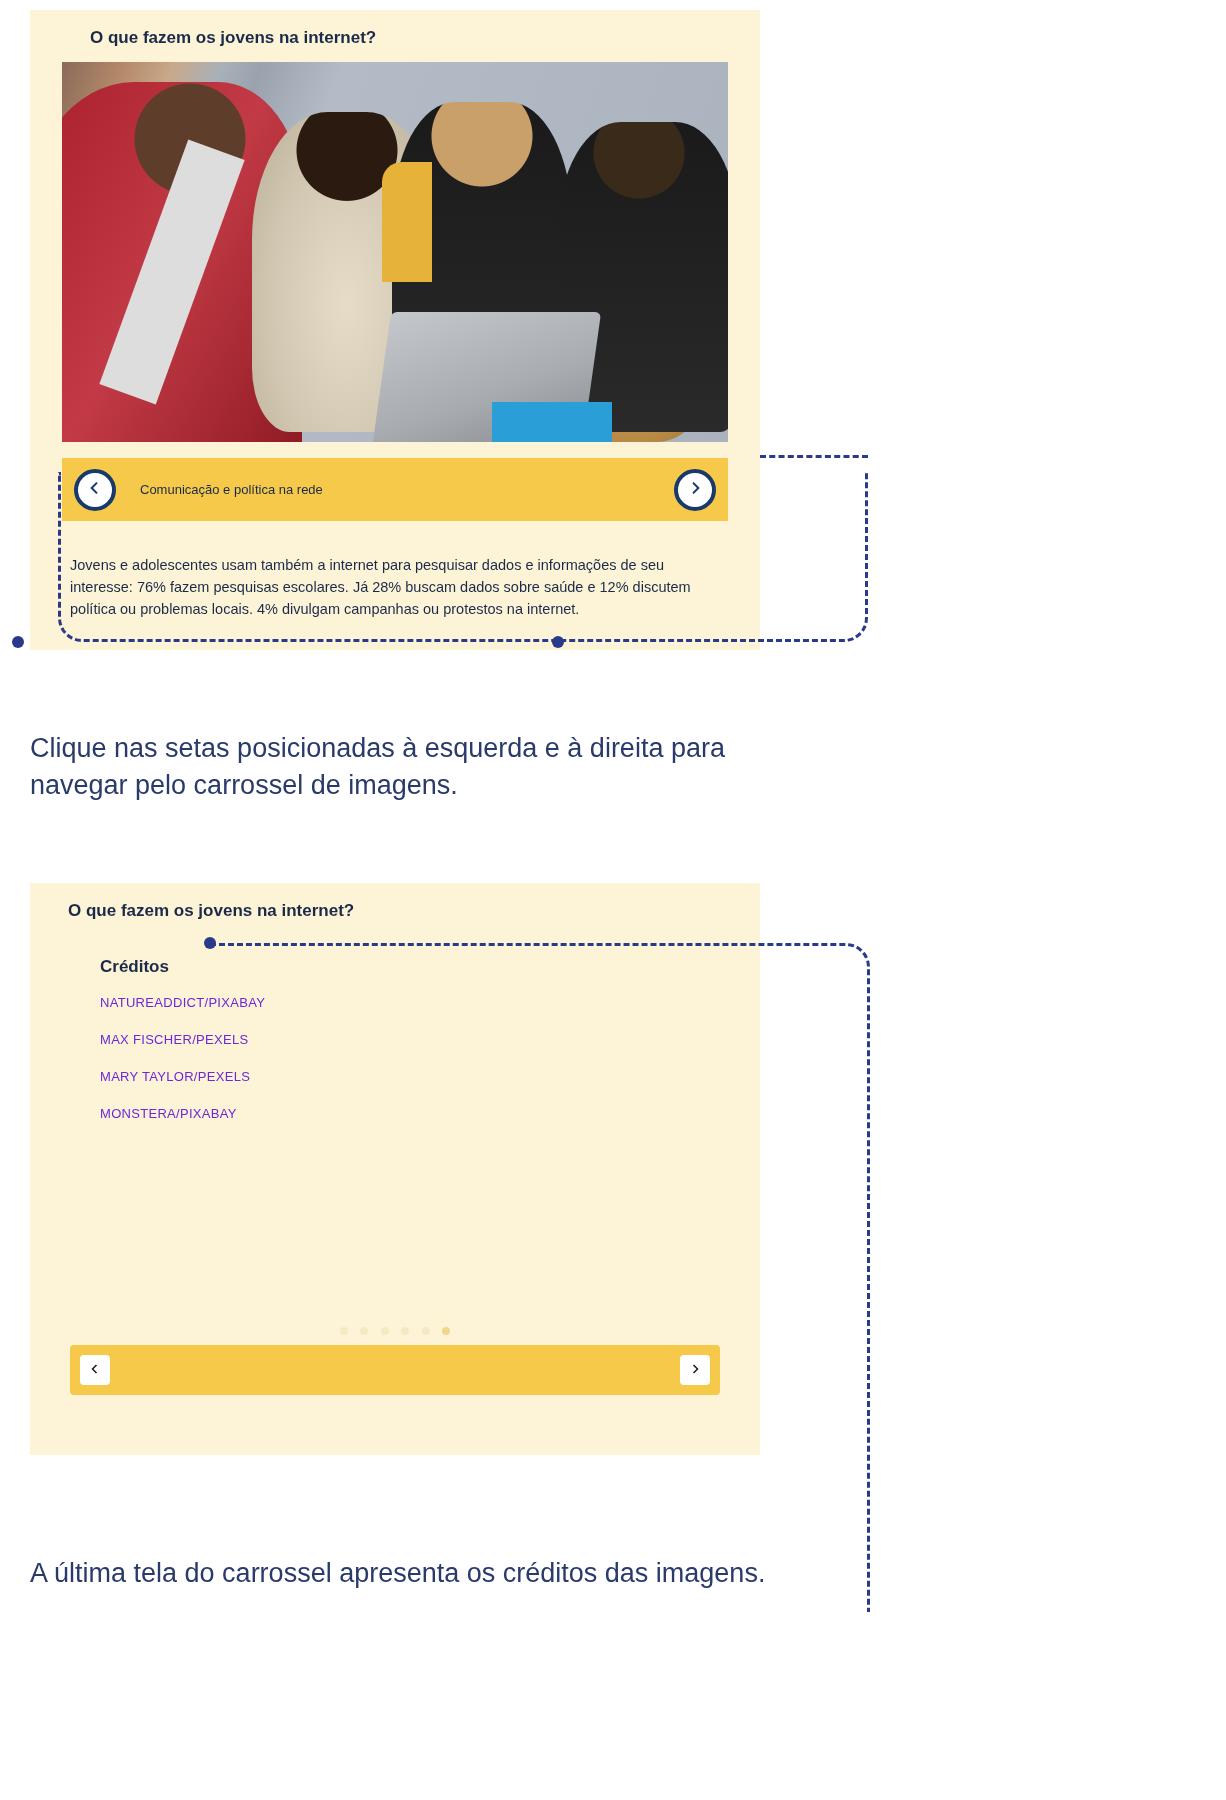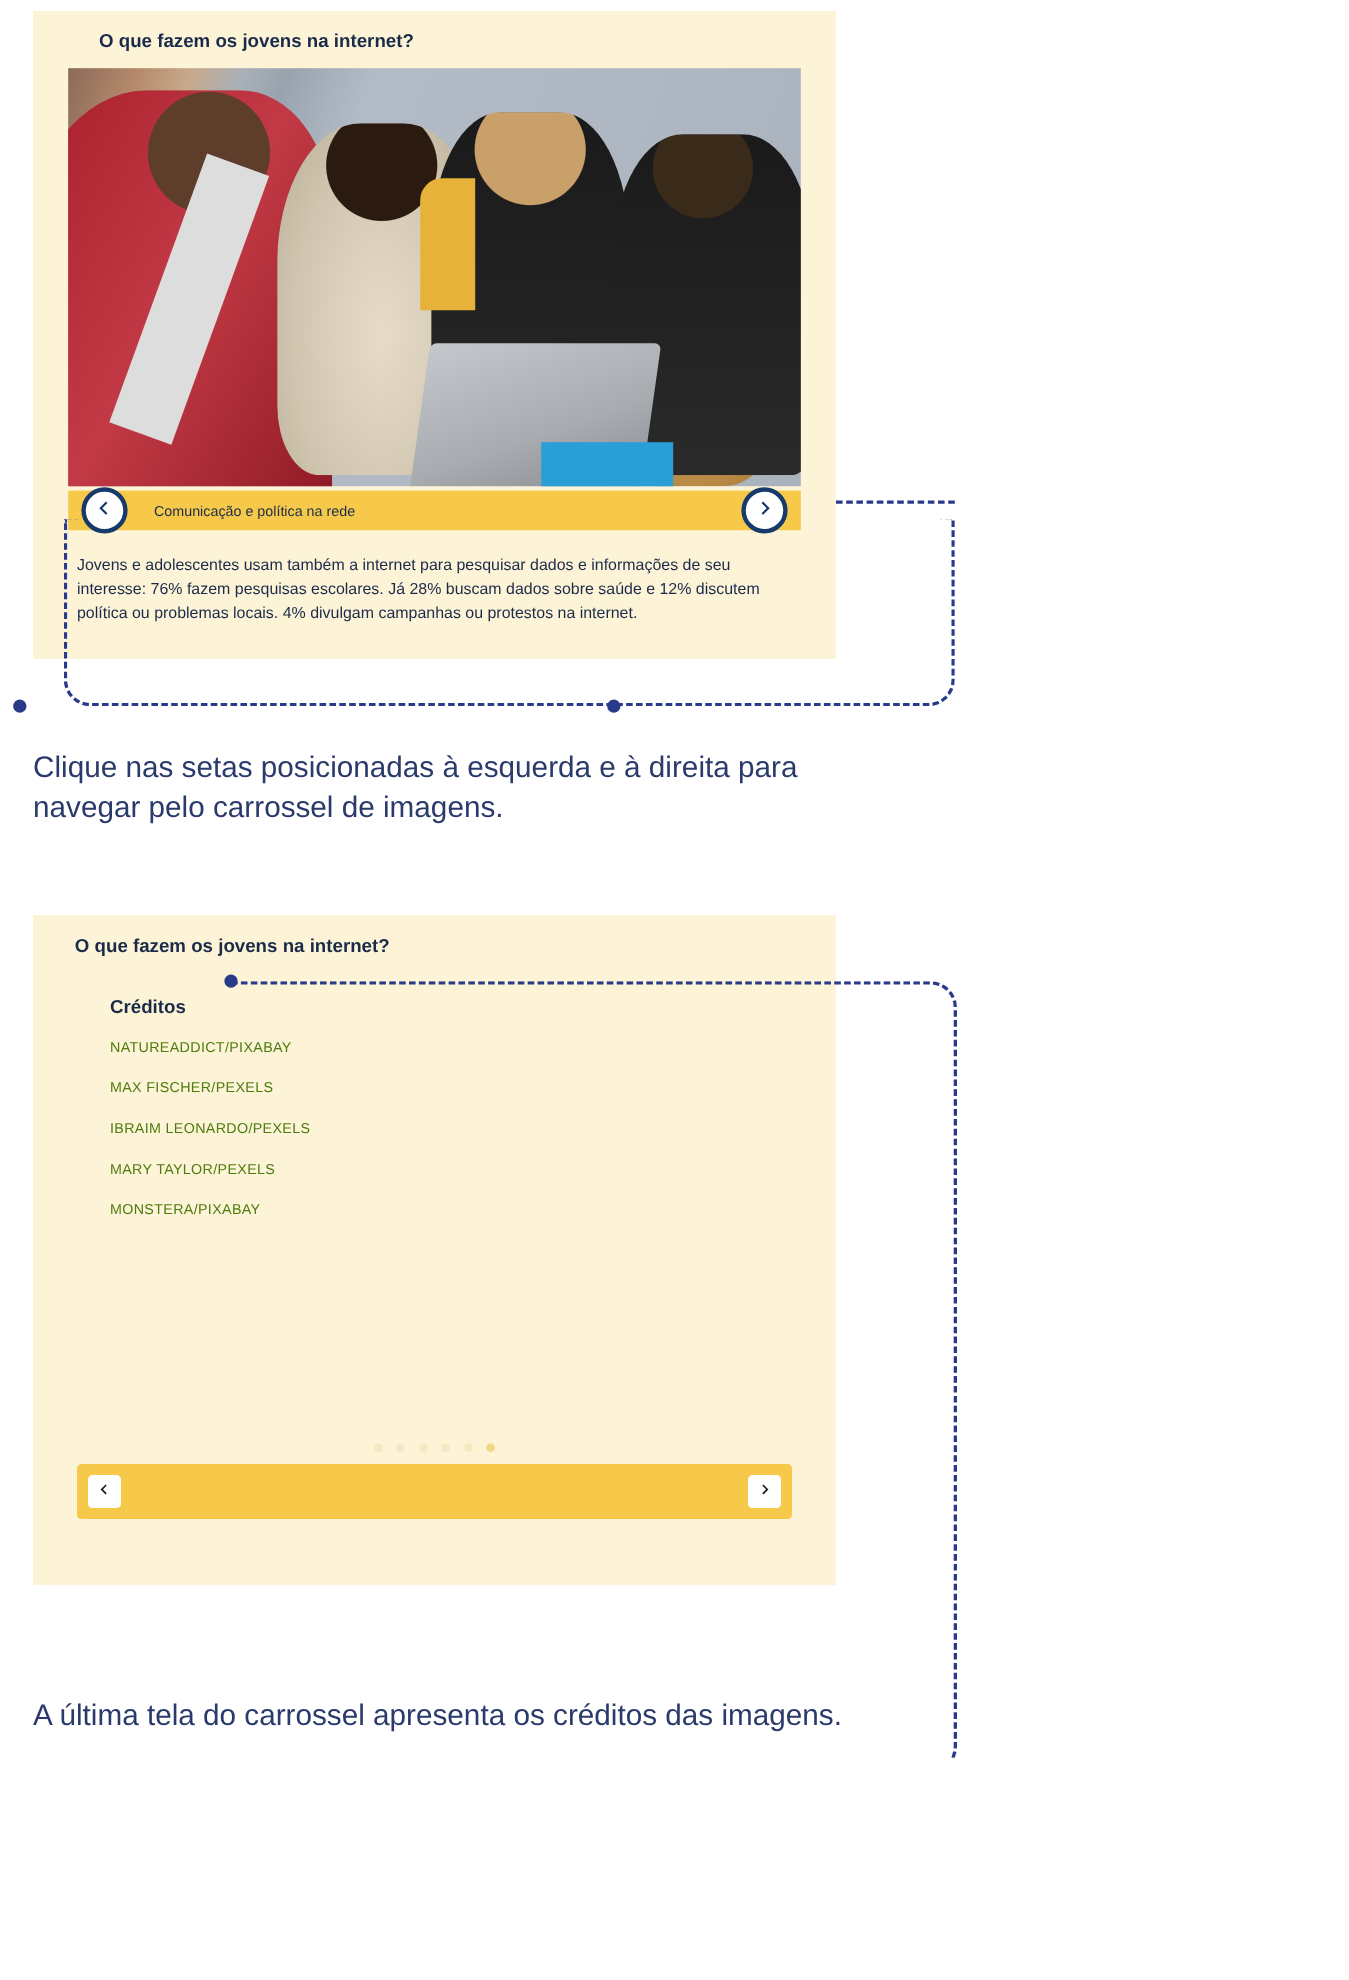--- a/index.html
+++ b/index.html
@@ -56,22 +56,22 @@
             background: linear-gradient(160deg,#c4c8cc 0%,#a8acb0 60%,#8a8e92 100%);
             transform: skewX(-8deg);
             border-radius: 6px 6px 0 0; }
   .backpack { left:490px; bottom:0; width:150px; height:160px;
               background: radial-gradient(ellipse at 50% 40%, #c9a05a 0%, #b88a45 70%, #a6783a 100%);
               border-radius: 50% 50% 30% 30%; }
   .pants { left:430px; bottom:-20px; width:120px; height:60px; background:#2a9ed6; }
 
   .caption-bar {
     background: #f6c94a;
-    margin: 4px 32px;
-    height: 36px;
+    margin: 16px 32px;
+    height: 63px;
     display: flex;
     align-items: center;
     position: relative;
   }
   .caption-text {
     font-size: 13px;
     color: #1a2b4a;
     margin-left: 78px;
   }
   .nav-circle {
@@ -109,21 +109,21 @@
   
   .card2 {
     background: #fdf3d6;
     margin: 10px 30px 10px 30px;
     padding: 0 0 60px 0;
     position: relative;
     width: 730px;
   }
   .credits-block { padding: 10px 60px 0 70px; }
   .credits-title { font-size: 17px; font-weight: 700; color: #1a2b4a; margin-bottom: 18px; margin-top: 12px; }
-  .credit-item { font-size: 13px; color: #4d7c0f; letter-spacing: 0.3px; margin-bottom: 22px; }
+  .credit-item { font-size: 13px; color: #6d28d9; letter-spacing: 0.3px; margin-bottom: 22px; }
 
   .pager-dots { text-align:center; margin-top: 200px; }
   .pager-dots span { display:inline-block; width:8px; height:8px; background:#f5e9c4; border-radius:50%; margin:0 4px; }
   .pager-dots span.active { background:#f0d88a; }
 
   .caption-bar2 {
     background: #f6c94a;
     margin: 6px 40px 0 40px;
     height: 50px;
     border-radius: 4px;
@@ -241,21 +241,20 @@
 
 <div class="section" style="margin-top:40px;">
 
   <div class="card2">
     <div class="card-title" style="padding-left:38px;">O que fazem os jovens na internet?</div>
 
     <div class="credits-block">
       <div class="credits-title">Créditos</div>
       <div class="credit-item">NATUREADDICT/PIXABAY</div>
       <div class="credit-item">MAX FISCHER/PEXELS</div>
-      <div class="credit-item">IBRAIM LEONARDO/PEXELS</div>
       <div class="credit-item">MARY TAYLOR/PEXELS</div>
       <div class="credit-item">MONSTERA/PIXABAY</div>
     </div>
 
     <div class="pager-dots">
       <span></span>
       <span></span>
       <span></span>
       <span></span>
       <span></span>

